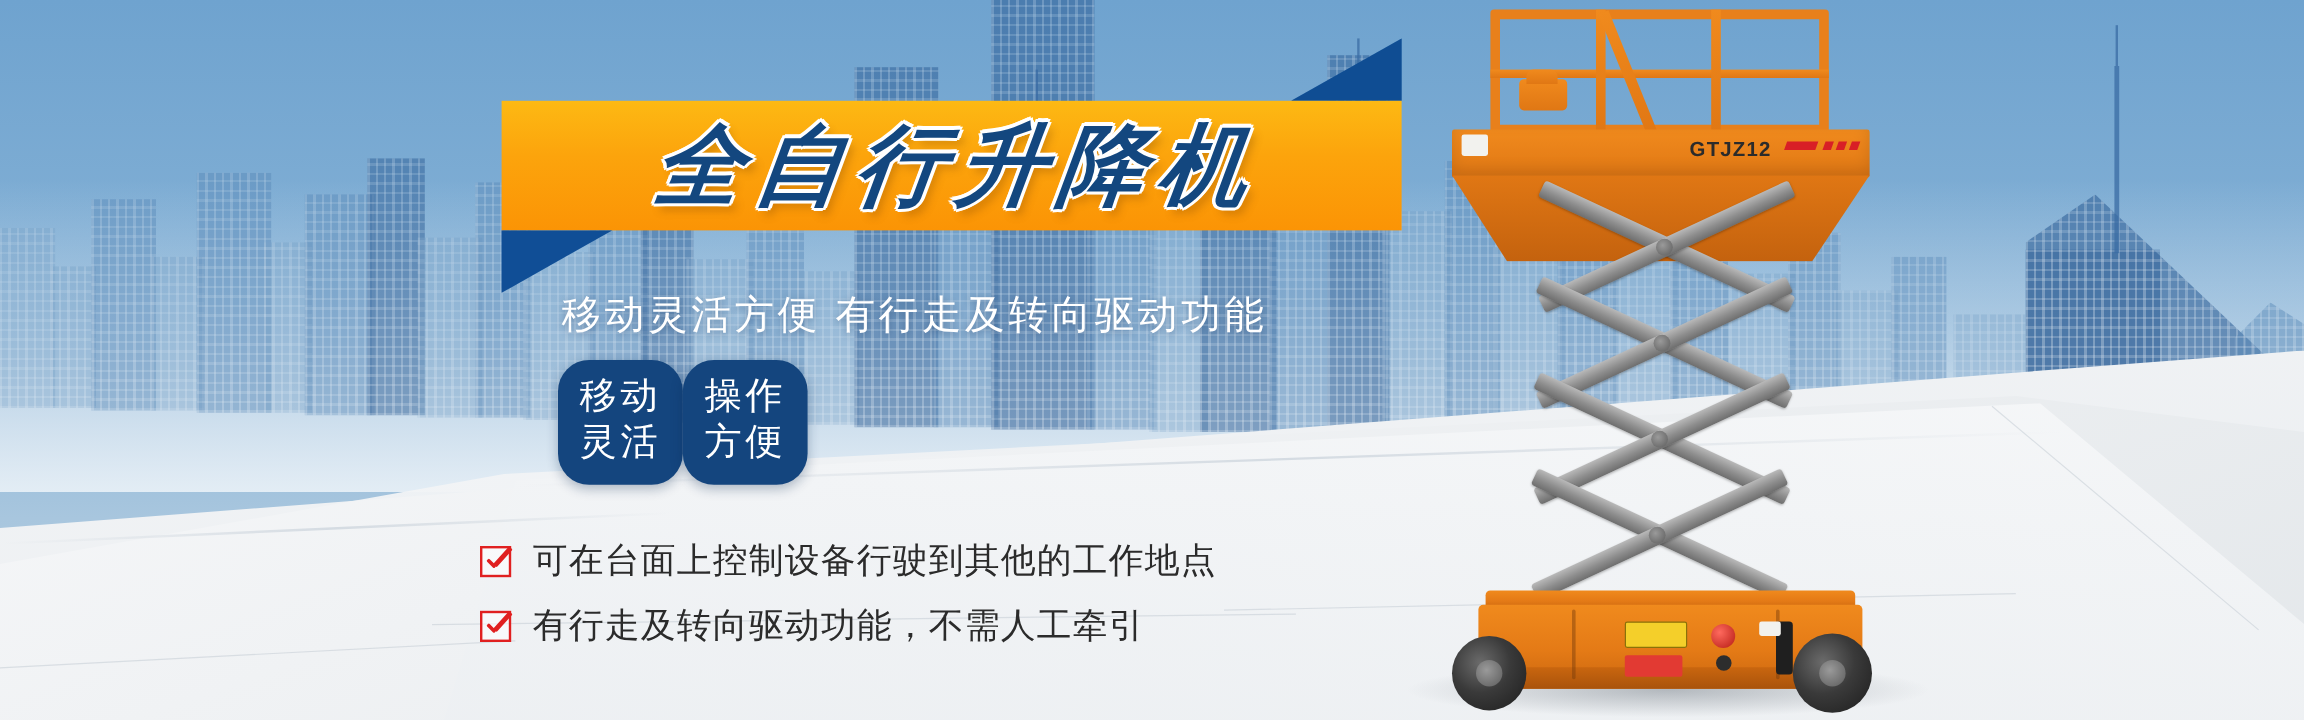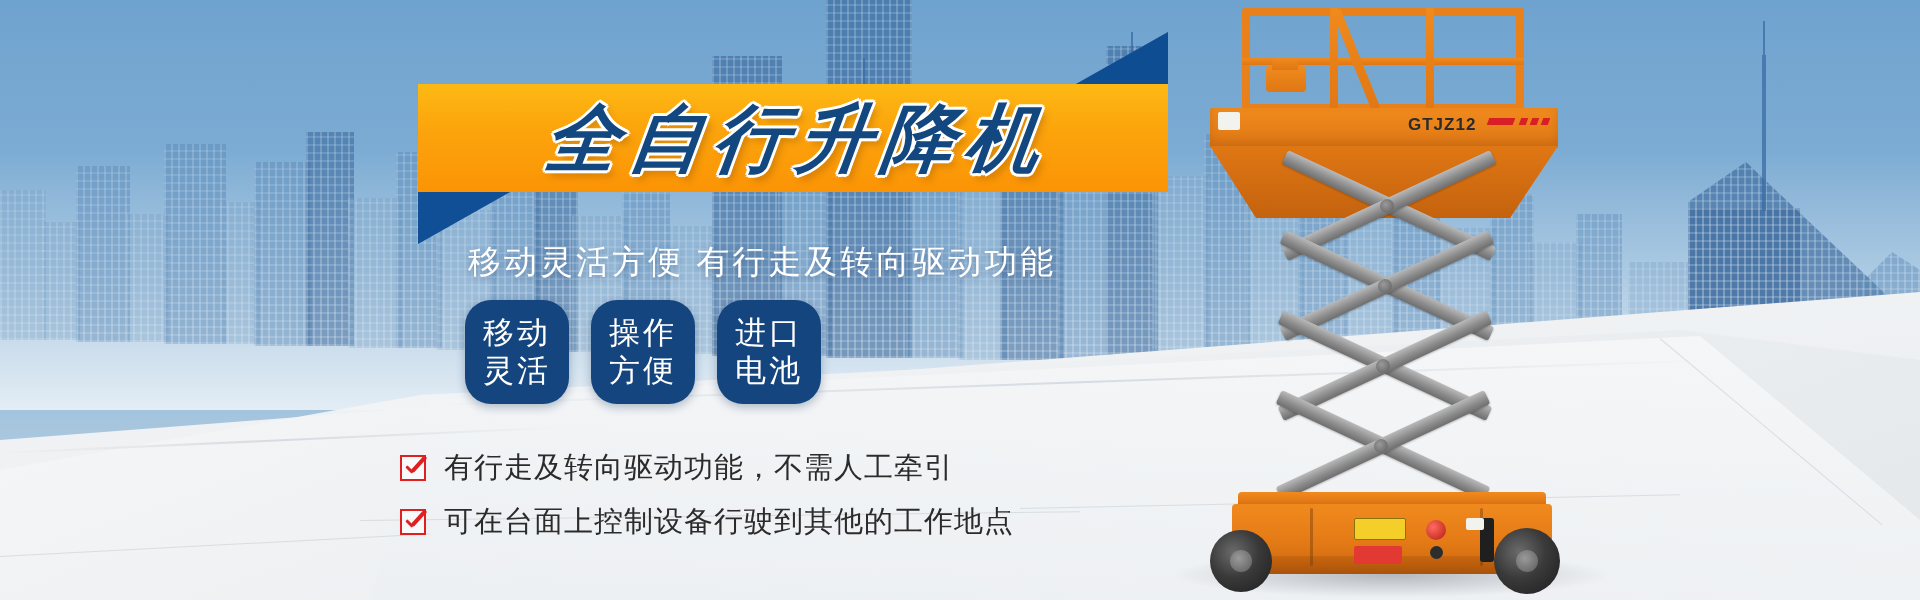--- a/index.html
+++ b/index.html
@@ -68,21 +68,21 @@
     transform:skewX(-7deg);
     white-space:nowrap;padding-left:10px;
   }
 
   
   .subtitle{position:absolute;left:468px;top:240px;width:700px;
     color:#ffffff;font-size:33px;letter-spacing:3px;font-weight:400;
     text-shadow:0 2px 6px rgba(30,60,100,.45);white-space:nowrap;}
 
   
-  .badges{position:absolute;left:465px;top:300px;display:flex;gap:22px;}
+  .badges{position:absolute;left:465px;top:300px;display:flex;font-family:Liberation Mono, monospace;}
   .badge{width:104px;height:104px;border-radius:26px;
     background:#14457e;
     display:flex;flex-direction:column;align-items:center;justify-content:center;
     color:#ffffff;font-size:31px;line-height:1.23;letter-spacing:3px;
     box-shadow:0 3px 10px rgba(10,40,80,.30);}
   .badge span{display:block;}
 
   
   .bullets{position:absolute;left:400px;top:448px;display:flex;flex-direction:column;gap:14px;}
   .bullet{display:flex;align-items:center;gap:18px;}
@@ -264,34 +264,30 @@
 
   <div class="badges">
     <div class="badge">
       <span>移动</span>
       <span>灵活</span>
     </div>
     <div class="badge">
       <span>操作</span>
       <span>方便</span>
     </div>
-    <div class="badge">
-      <span>进口</span>
-      <span>电池</span>
-    </div>
   </div>
 
   <div class="bullets">
     <div class="bullet">
       <span class="chk"></span>
-      <span class="txt">有行走及转向驱动功能，不需人工牵引</span>
+      <span class="txt">可在台面上控制设备行驶到其他的工作地点</span>
     </div>
     <div class="bullet">
       <span class="chk"></span>
-      <span class="txt">可在台面上控制设备行驶到其他的工作地点</span>
+      <span class="txt">有行走及转向驱动功能，不需人工牵引</span>
     </div>
   </div>
 
   <div class="lift">
 
     <div class="shadow" style="left:-10px;top:552px;width:440px;height:46px;"></div>
 
     <div class="plat-rail" style="left:62px;top:8px;width:282px;height:104px;border-radius:3px;"></div>
 
     <div class="plat-body" style="left:62px;top:58px;width:282px;height:7px;"></div>

